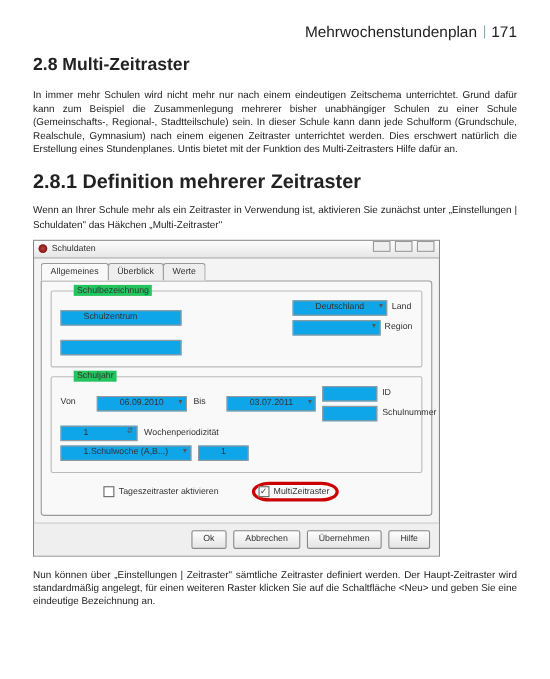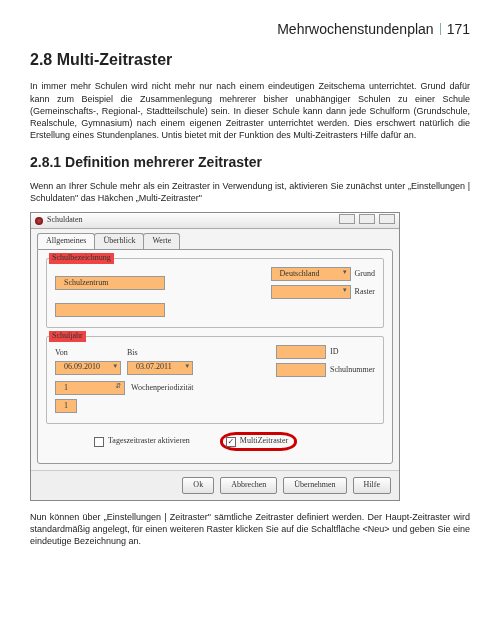--- a/index.html
+++ b/index.html
@@ -25,36 +25,35 @@
       width: 1px;
       height: 12px;
       background: #8aa;
     }
     .h1 {
       font-size: 16px;
       font-weight: bold;
       margin: 8px 0 10px 0;
     }
     .h2 {
-      font-size: 14px;
+      font-size: 18px;
       font-weight: bold;
       margin: 12px 0 8px 0;
     }
     .para {
       text-align: justify;
       margin-bottom: 6px;
     }
     .dialog {
       width: 370px;
       margin: 8px 0 10px 0;
       border: 1px solid #888;
       background: #f4f4f4;
       font-size: 8px;
       color: #333;
-      font-family: Liberation Serif, serif;
     }
     .titlebar {
       display: flex;
       align-items: center;
       height: 16px;
       background: linear-gradient(#fdfdfd, #e6e6e6);
       border-bottom: 1px solid #aaa;
       padding: 0 4px;
       gap: 4px;
     }
@@ -92,29 +91,29 @@
     }
     .group {
       border: 1px solid #bbb;
       border-radius: 2px;
       padding: 8px 8px 6px 8px;
       margin-bottom: 8px;
       position: relative;
     }
     .group-legend {
       position: absolute;
-      top: -6px; left: 2px;
-      background: #ef4444;
+      top: -6px; left: 20px;
+      background: #22c55e;
       padding: 0 3px;
     }
     .row { display: flex; align-items: center; gap: 6px; margin-bottom: 4px; }
-    .col { display: flex; flex-direction: column; gap: 2px; justify-content: flex-end; }
+    .col { display: flex; gap: 19px; justify-content: flex-end; }
     .txt { 
-      border: 1px solid #999; background: #fdba74;
-      height: 14px; padding: 0 8px; display: inline-flex; align-items: center;
+      border: 1px solid #999; background: #0ea5e9;
+      height: 14px; padding: 0 20px; display: inline-flex; align-items: center;
       min-width: 70px;
     }
     .dd { position: relative; }
     .dd::after {
       content: "▾"; position: absolute; right: 3px; top: 0; font-size: 7px; color: #555;
     }
     .spin { width: 20px; }
     .spin::after { content: "⇵"; }
     .lbl { color: #333; }
     .chk {
@@ -174,25 +173,25 @@
 
   <div class="panel">
 
     <div class="group">
       <span class="group-legend">Schulbezeichnung</span>
       <div class="row">
         <span class="txt" style="min-width:110px">Schulzentrum</span>
         <div class="right-col">
           <div class="pair">
             <span class="txt dd" style="min-width:80px">Deutschland</span>
-            <span class="lbl">Grund</span>
+            <span class="lbl">Land</span>
           </div>
           <div class="pair">
             <span class="txt dd" style="min-width:80px"></span>
-            <span class="lbl">Raster</span>
+            <span class="lbl">Region</span>
           </div>
         </div>
       </div>
       <div class="row">
         <span class="txt" style="min-width:110px"></span>
       </div>
     </div>
 
     <div class="group">
       <span class="group-legend">Schuljahr</span>
@@ -214,20 +213,21 @@
             <span class="txt" style="min-width:50px"></span>
             <span class="lbl">Schulnummer</span>
           </div>
         </div>
       </div>
       <div class="row">
         <span class="txt dd spin">1</span>
         <span class="lbl">Wochenperiodizität</span>
       </div>
       <div class="row">
+        <span class="txt dd" style="min-width:100px">1.Schulwoche (A,B...)</span>
         <span class="txt" style="min-width:20px">1</span>
       </div>
     </div>
 
     <div class="row" style="gap:30px; margin-top:4px;padding-left:48px;">
       <span class="pair">
         <span class="chk"></span>
         <span class="lbl">Tageszeitraster aktivieren</span>
       </span>
       <span class="highlight">

